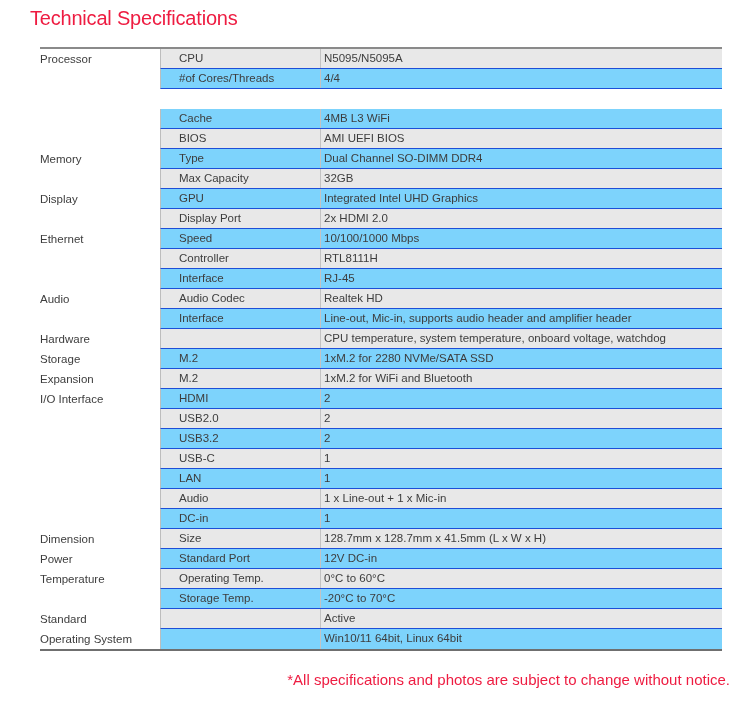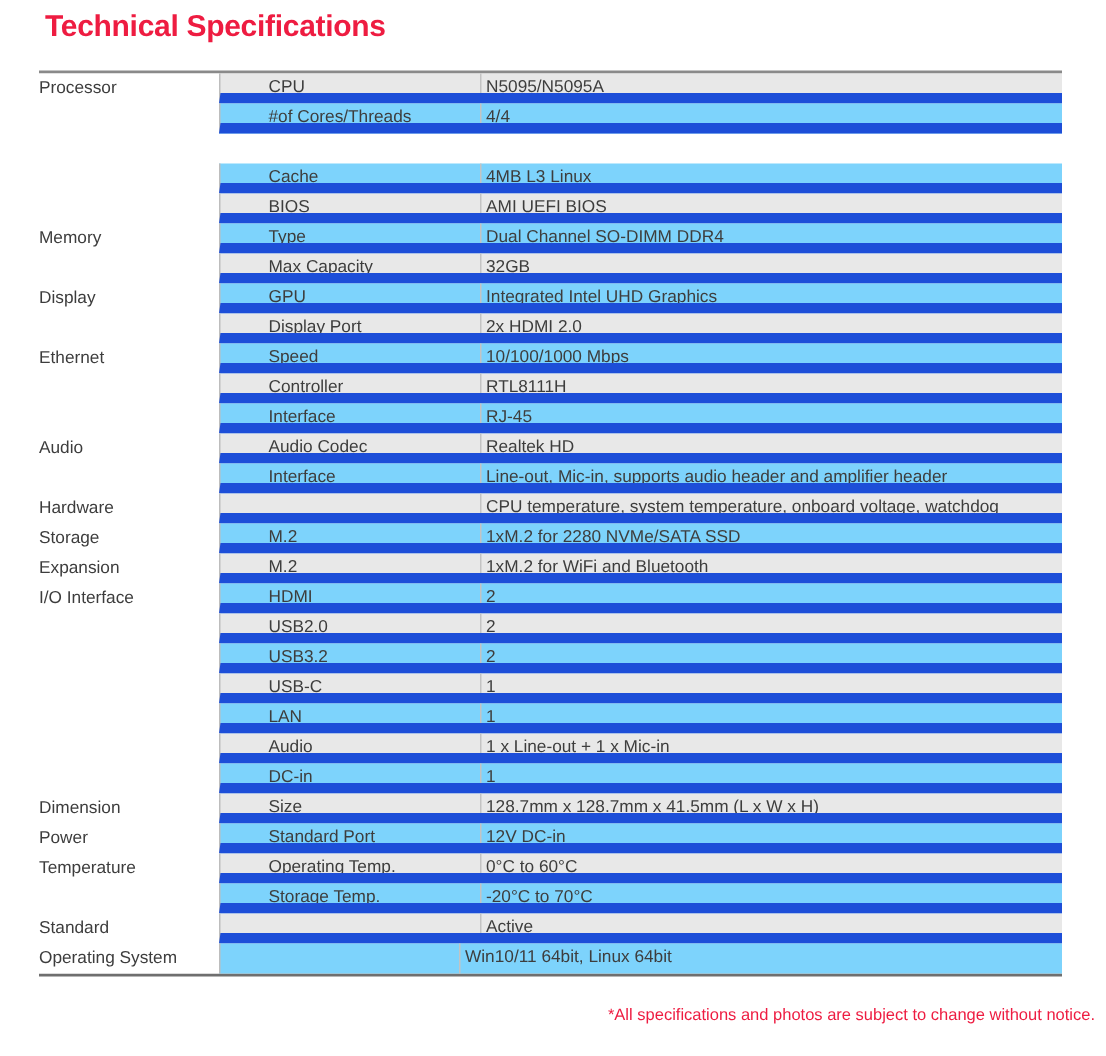--- a/index.html
+++ b/index.html
@@ -17,28 +17,28 @@
     width: 737px;
     height: 704px;
     overflow: hidden;
     background: #ffffff;
   }
   #title {
     position: absolute;
     left: 30px;
     top: 7px;
     font-size: 20px;
-    font-weight: 700;
+    font-weight: 400;
     letter-spacing: -0.2px;
     color: var(--accent, #ee1c41);
     white-space: nowrap;
   }
   #spec-table {
     position: absolute;
-    left: 26px;
+    left: 40px;
     top: 47px;
     width: 682px;
     border-top: 2px solid #8a8a8a;
     border-bottom: 2px solid #6f6f6f;
   }
   .row {
     display: flex;
     height: 20px;
     align-items: stretch;
   }
@@ -52,22 +52,21 @@
     background: #ffffff;
   }
   .band {
     flex: 1 1 auto;
     display: flex;
     box-sizing: border-box;
     border-left: 1px solid #bdbdbd;
     background: #7dd3fc;
   }
   .row:not(:last-child) .band {
-    border-bottom: 7px solid #1d4ed8;
-    padding-left: 14px;
+    border-bottom: 1px solid #1d4ed8;
   }
   .row:nth-child(odd) .band {
     background: var(--shade, #e8e8e8);
   }
   .label-cell {
     width: 160px;
     flex: 0 0 160px;
     box-sizing: border-box;
     padding-left: 18px;
     font-size: 11.5px;
@@ -82,21 +81,21 @@
     padding-left: 3px;
     font-size: 11.5px;
     line-height: 19px;
     white-space: nowrap;
     overflow: hidden;
   }
   #footnote {
     position: absolute;
     right: 7px;
     top: 671px;
-    font-size: 11px;
+    font-size: 15px;
     color: var(--accent, #ee1c41);
     white-space: nowrap;
   }
 </style>
 </head>
 <body>
 
 <div id="page">
 
   <div id="title">Technical Specifications</div>
@@ -120,21 +119,21 @@
 
 
   <div class="row">
     <div class="cat-cell"></div>
   </div>
 
   <div class="row">
     <div class="cat-cell"></div>
     <div class="band">
       <div class="label-cell">Cache</div>
-      <div class="value-cell">4MB L3 Linux</div>
+      <div class="value-cell">4MB L3 WiFi</div>
     </div>
   </div>
 
   <div class="row">
     <div class="cat-cell"></div>
     <div class="band">
       <div class="label-cell">BIOS</div>
       <div class="value-cell">AMI UEFI BIOS</div>
     </div>
   </div>

